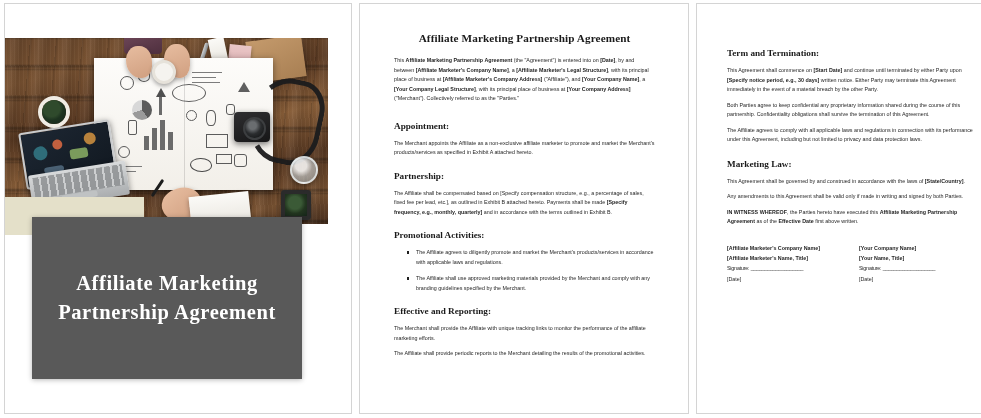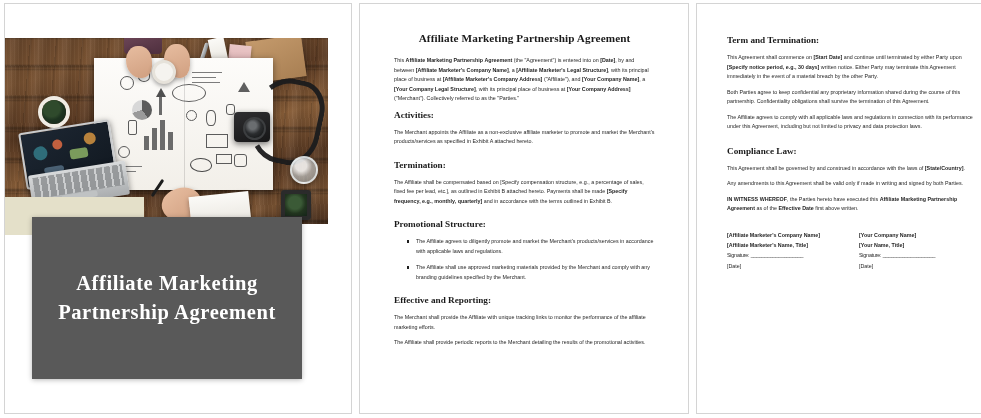--- a/index.html
+++ b/index.html
@@ -243,21 +243,21 @@
     letter-spacing: .1px;
     margin-bottom: 12px;
   }
   .sec-head {
     font-family: "Liberation Serif", serif;
     font-weight: bold;
     font-size: 9.2px;
     margin: 13px 0 8px 0;
   }
   .page-3 .sec-head { margin: 14px 0 8px 0; }
-  .sec-head:first-child { margin-top: 4px; }
+  .sec-head:first-child { margin-top: 17px; }
 
   p.para {
     font-family: "Liberation Sans", sans-serif;
     font-size: 5.35px;
     line-height: 1.78;
     text-align: left;
     margin-bottom: 6px;
     color: #1f1f1f;
   }
   p.para b { font-weight: bold; }
@@ -375,44 +375,44 @@
       <div class="cover-title">Affiliate Marketing
 Partnership  Agreement</div>
     </div>
   </div>
 
   <div class="page page-2">
     <div class="doc-body">
       <div class="doc-title">Affiliate Marketing Partnership Agreement</div>
       <p class="para">This <b>Affiliate Marketing Partnership Agreement</b> (the "Agreement") is entered into on <b>[Date]</b>, by and between <b>[Affiliate Marketer's Company Name]</b>, a <b>[Affiliate Marketer's Legal Structure]</b>, with its principal place of business at <b>[Affiliate Marketer's Company Address]</b> ("Affiliate"), and <b>[Your Company Name]</b>, a <b>[Your Company Legal Structure]</b>, with its principal place of business at <b>[Your Company Address]</b> ("Merchant"). Collectively referred to as the "Parties."</p>
       <div>
-          <div class="sec-head">Activities:</div>
+          <div class="sec-head">Appointment:</div>
           <p class="para">The Merchant appoints the Affiliate as a non-exclusive affiliate marketer to promote and market the Merchant's products/services as specified in Exhibit A attached hereto.</p>
-          <div class="sec-head">Termination:</div>
+          <div class="sec-head">Partnership:</div>
           <p class="para">The Affiliate shall be compensated based on [Specify compensation structure, e.g., a percentage of sales, fixed fee per lead, etc.], as outlined in Exhibit B attached hereto. Payments shall be made <b>[Specify frequency, e.g., monthly, quarterly]</b> and in accordance with the terms outlined in Exhibit B.</p>
-          <div class="sec-head">Promotional Structure:</div>
+          <div class="sec-head">Promotional Activities:</div>
           <ul class="bullets">
             <li>The Affiliate agrees to diligently promote and market the Merchant's products/services in accordance with applicable laws and regulations.</li>
             <li>The Affiliate shall use approved marketing materials provided by the Merchant and comply with any branding guidelines specified by the Merchant.</li>
           </ul>
           <div class="sec-head">Effective and Reporting:</div>
           <p class="para">The Merchant shall provide the Affiliate with unique tracking links to monitor the performance of the affiliate marketing efforts.</p>
           <p class="para">The Affiliate shall provide periodic reports to the Merchant detailing the results of the promotional activities.</p>
         </div>
     </div>
   </div>
 
   <div class="page page-3">
     <div class="doc-body">
       <div>
           <div class="sec-head">Term and Termination:</div>
           <p class="para">This Agreement shall commence on <b>[Start Date]</b> and continue until terminated by either Party upon <b>[Specify notice period, e.g., 30 days]</b> written notice. Either Party may terminate this Agreement immediately in the event of a material breach by the other Party.</p>
           <p class="para">Both Parties agree to keep confidential any proprietary information shared during the course of this partnership. Confidentiality obligations shall survive the termination of this Agreement.</p>
           <p class="para">The Affiliate agrees to comply with all applicable laws and regulations in connection with its performance under this Agreement, including but not limited to privacy and data protection laws.</p>
-          <div class="sec-head">Compliance Law:</div>
+          <div class="sec-head">Marketing Law:</div>
           <p class="para">This Agreement shall be governed by and construed in accordance with the laws of <b>[State/Country]</b>.</p>
           <p class="para">Any amendments to this Agreement shall be valid only if made in writing and signed by both Parties.</p>
           <p class="para"><b>IN WITNESS WHEREOF</b>, the Parties hereto have executed this <b>Affiliate Marketing Partnership Agreement</b> as of the <b>Effective Date</b> first above written.</p>
         </div>
 
       <div class="sig-grid">
         <div class="sig-col">
           <p class="b">[Affiliate Marketer's Company Name]</p>
           <p class="b">[Affiliate Marketer's Name, Title]</p>
           <p class="sig-line">Signature: ___________________</p>

